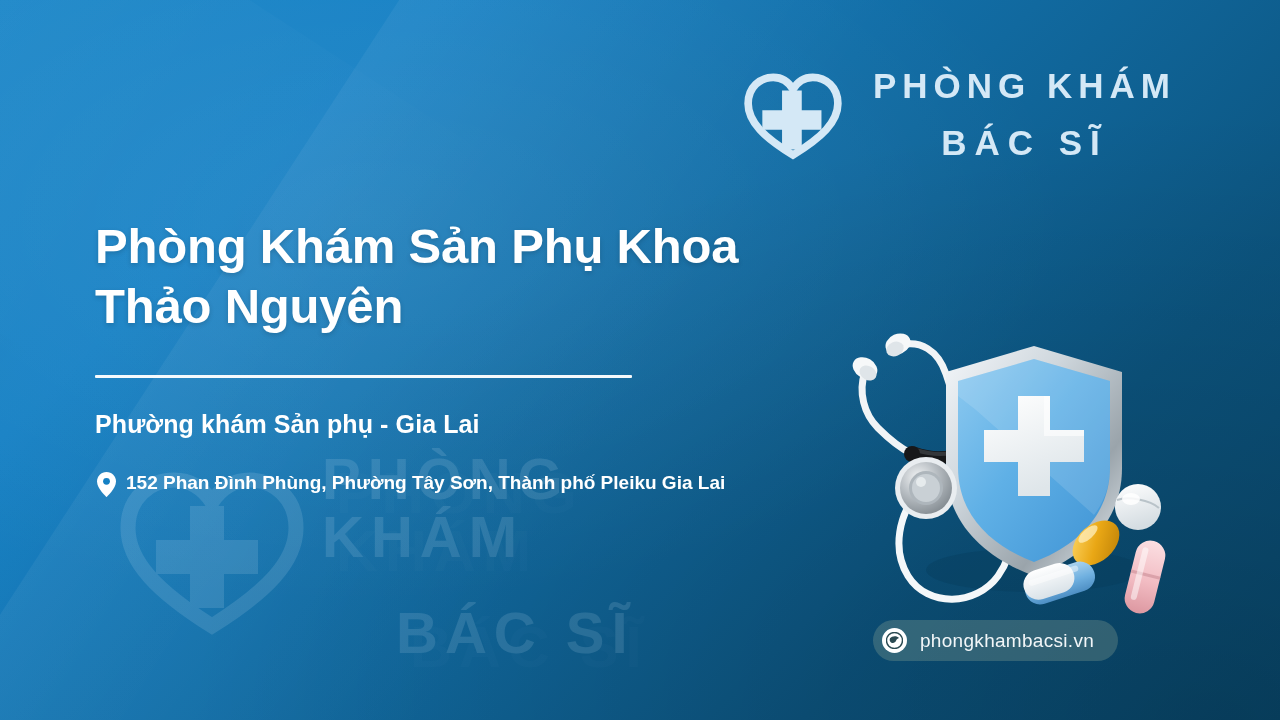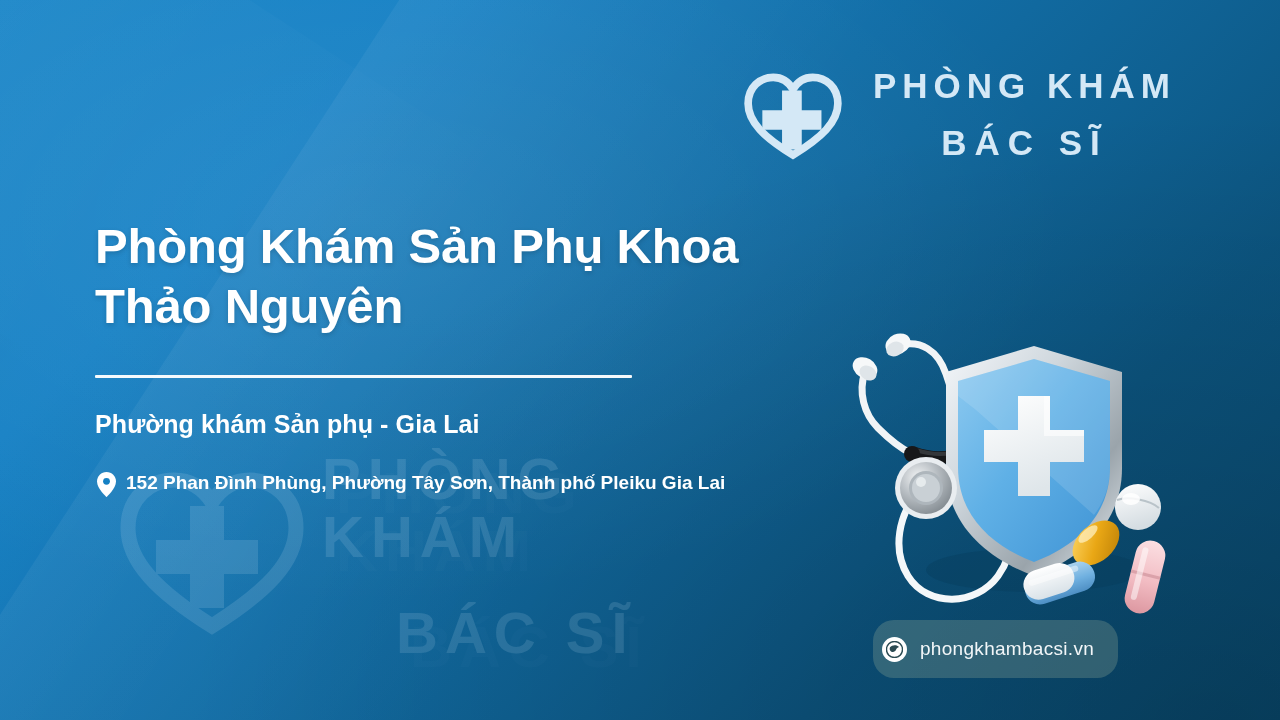--- a/index.html
+++ b/index.html
@@ -85,21 +85,21 @@
   .addr-text{
     color:#ffffff;font-size:19px;font-weight:700;line-height:1.45;
     max-width:730px;
   }
 
   
   .illus{position:absolute;left:838px;top:318px;width:352px;height:300px;}
 
   
   .url-pill{
-    position:absolute;left:873px;top:620px;height:58px;
+    position:absolute;left:873px;top:620px;height:41px;
     display:flex;align-items:center;gap:13px;
     padding:0 24px 0 9px;border-radius:21px;
     background:rgba(146,168,150,.30);
   }
   .globe-badge{
     width:25px;height:25px;border-radius:50%;background:#ffffff;
     display:flex;align-items:center;justify-content:center;flex:0 0 auto;
   }
   .url-text{color:#f2f6f8;font-size:19px;letter-spacing:.3px;}
 </style>

